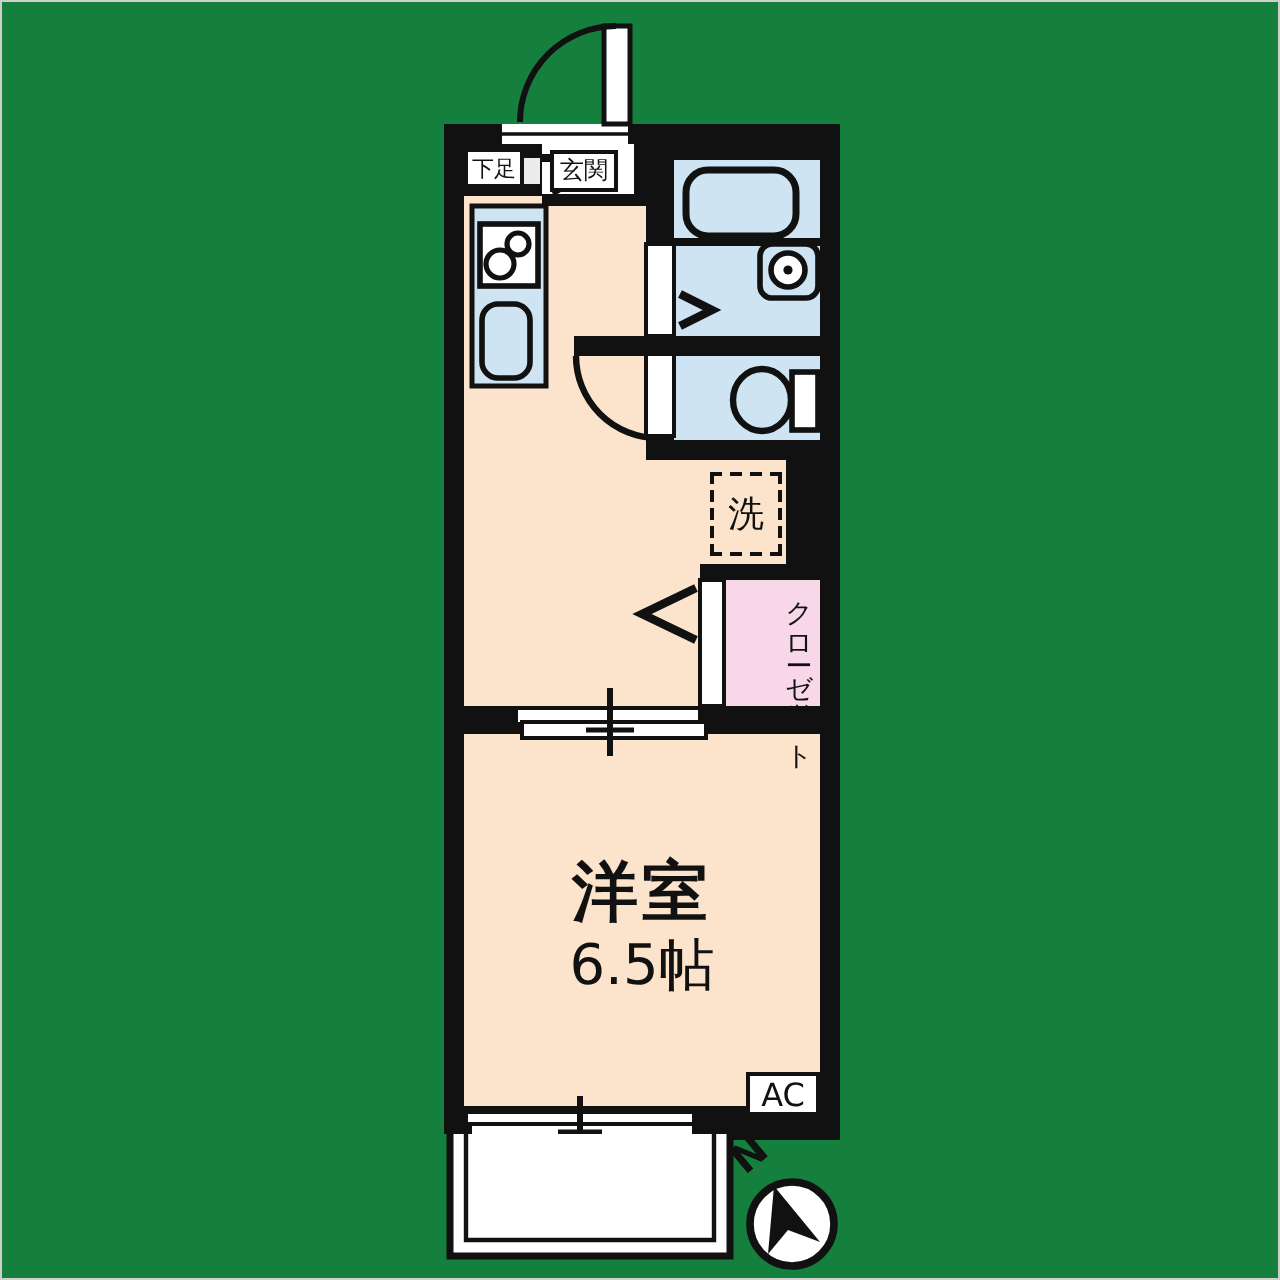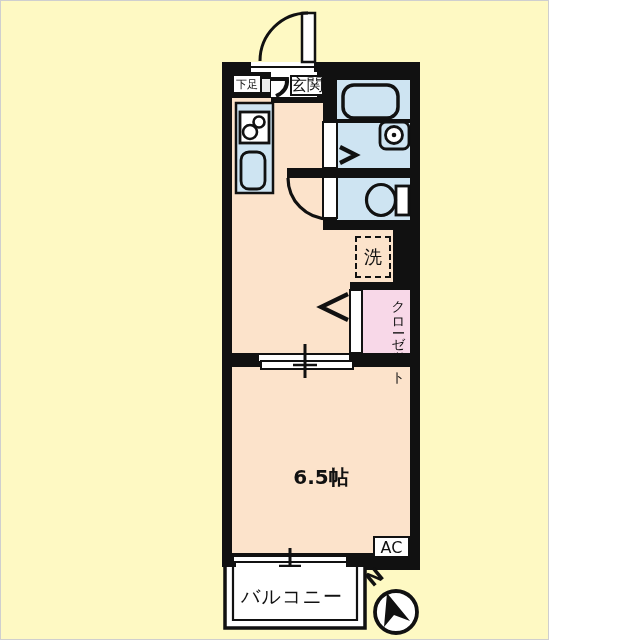--- a/index.html
+++ b/index.html
@@ -1,30 +1,30 @@
 <!DOCTYPE html>
 <html><head>
 <meta charset="utf-8">
 <style>
   html,body{margin:0;padding:0;background:#fff;}
   .canvas{
-    position:relative;width:549px;height:640px;background:#fef9c3;
+    position:relative;width:640px;height:640px;background:#15803d;
     box-shadow:inset 0 0 0 1px #cfcfcf;overflow:hidden;
     font-family:"DejaVu Sans",sans-serif;color:#111;
   }
   .plan-svg{position:absolute;left:0;top:0;width:640px;height:640px;}
   .lbl{position:absolute;color:#111;white-space:nowrap;}
   .boxlbl{background:#fff;border:2px solid #111;display:flex;align-items:center;justify-content:center;}
   .lbl-shoe{left:232px;top:74px;width:26px;height:16px;font-size:11px;}
-  .lbl-entrance{left:290px;top:75px;width:30px;height:17px;font-size:16px;}
+  .lbl-entrance{left:275px;top:75px;width:30px;height:17px;font-size:12px;}
   .lbl-dk{left:242px;top:229px;width:82px;text-align:center;font-size:33px;font-weight:600;letter-spacing:1px;}
   .lbl-laundry{left:355px;top:236px;width:32px;height:38px;border:2px dashed #111;display:flex;align-items:center;justify-content:center;font-size:18px;background:transparent;}
   .lbl-closet{left:362px;top:291px;width:48px;height:62px;writing-mode:vertical-rl;text-orientation:upright;font-size:13.5px;line-height:22px;letter-spacing:2px;}
   .lbl-bedroom{left:240px;top:424px;width:162px;text-align:center;font-size:33px;font-weight:600;letter-spacing:2px;}
-  .lbl-size{left:240px;top:464px;width:162px;text-align:center;font-size:20px;font-weight:700;}
+  .lbl-size{left:240px;top:464px;width:162px;text-align:center;font-size:28px;font-weight:400;}
   .lbl-ac{left:373px;top:536px;width:33px;height:18px;font-size:16px;}
   .lbl-balcony{left:237px;top:584px;width:110px;text-align:center;font-size:19px;letter-spacing:1px;}
   .lbl-north{left:366px;top:565px;font-size:20px;font-weight:bold;transform:rotate(-40deg);}
 </style>
 </head>
 <body>
 
 <div class="canvas">
 
   <svg class="plan-svg" viewBox="0 0 640 640">
@@ -86,18 +86,18 @@
     <path d="M 233 567 L 233 620 L 357 620 L 357 567" fill="none" stroke="#111" stroke-width="2.2"></path>
 
     <circle cx="396" cy="612" r="21" fill="#fff" stroke="#111" stroke-width="3.8"></circle>
     <polygon points="387,593 410,621 394,615 384,627" fill="#111"></polygon>
   </svg>
 
   <div class="lbl boxlbl lbl-shoe">下足</div>
   <div class="lbl boxlbl lbl-entrance">玄関</div>
   <div class="lbl lbl-laundry">洗</div>
   <div class="lbl lbl-closet">クローゼット</div>
+  <div class="lbl lbl-bedroom">洋室</div>
   <div class="lbl lbl-size">6.5帖</div>
   <div class="lbl boxlbl lbl-ac">AC</div>
-  <div class="lbl lbl-balcony">バルコニー</div>
   <div class="lbl lbl-north">N</div>
 
 </div>
 
 </body></html>

